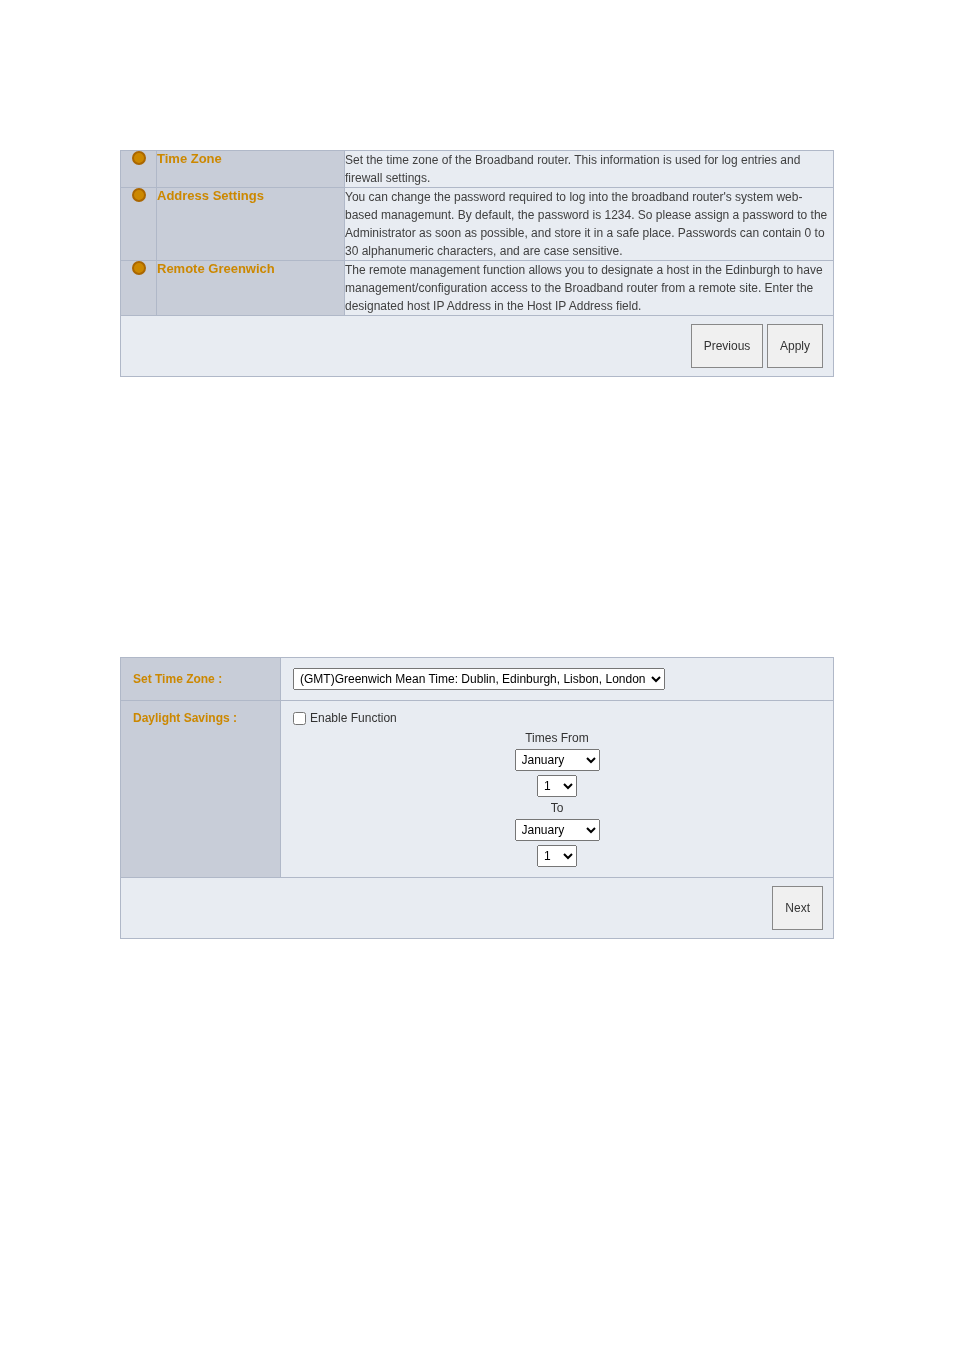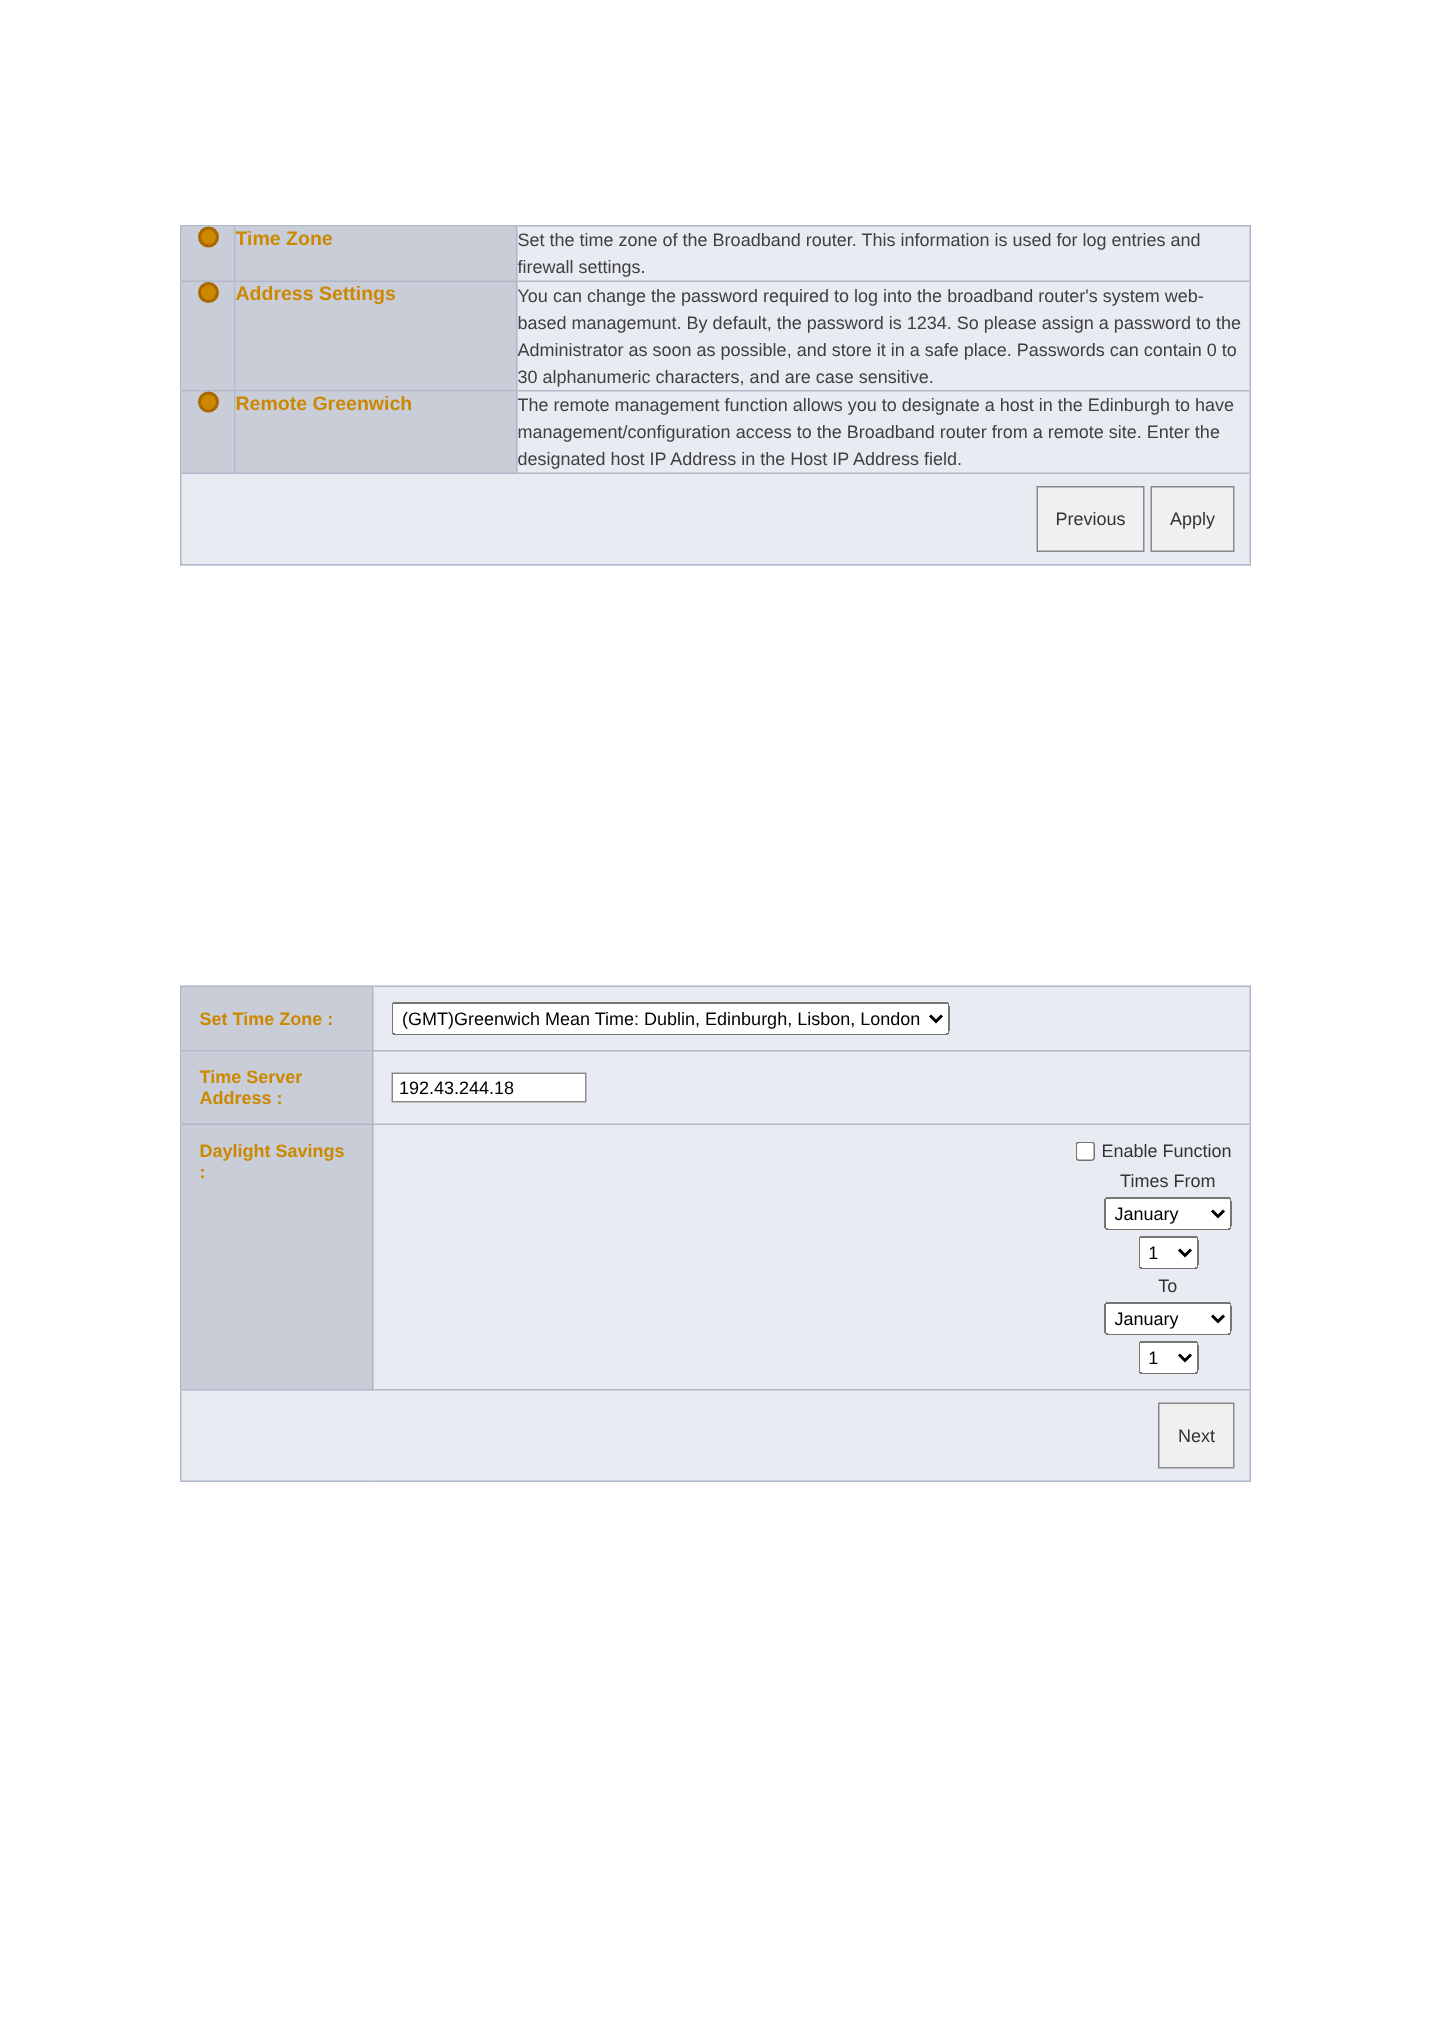--- a/index.html
+++ b/index.html
@@ -103,21 +103,21 @@
       margin-top: 280px;
       background: #e8ecf2;
     }
 
     .form-section td {
       padding: 10px 12px;
       vertical-align: middle;
     }
 
     .form-label-cell {
-      width: 128px;
+      width: 160px;
       background: #c8cdd8;
       font-weight: bold;
       color: #cc8800;
       font-size: 12px;
       border-right: 1px solid #b0b8c8;
       border-bottom: 1px solid #b0b8c8;
     }
 
     .form-input-cell {
       background: #e8ecf2;
@@ -144,21 +144,20 @@
     }
 
     .daylight-row td {
       vertical-align: top;
     }
 
     .daylight-inner {
       display: flex;
       flex-direction: column;
       gap: 6px;
-      align-items: flex-end;
     }
 
     .times-from-row {
       display: flex;
       align-items: center;
       gap: 4px;
       font-size: 12px;
       flex-direction: column;
     }
   </style>
@@ -211,26 +210,20 @@
     <tbody>
 
       <tr>
         <td class="form-label-cell">Set Time Zone :</td>
         <td class="form-input-cell">
           <select id="tz-select">
           <option>(GMT)Greenwich Mean Time: Dublin, Edinburgh, Lisbon, London</option><option>(GMT-05:00) Eastern Time</option><option>(GMT-06:00) Central Time</option><option>(GMT-07:00) Mountain Time</option><option>(GMT-08:00) Pacific Time</option></select>
         </td>
       </tr>
 
-      <tr>
-        <td class="form-label-cell">Time Server Address :</td>
-        <td class="form-input-cell">
-          <input type="text" id="ts-input" value="192.43.244.18" style="">
-        </td>
-      </tr>
 
       <tr class="daylight-row">
         <td class="form-label-cell">Daylight Savings :</td>
         <td class="form-input-cell">
           <div class="daylight-inner">
             <label style="font-size:12px; display:flex; align-items:center; gap:4px;">
               <input type="checkbox" style="">
               <span>Enable Function</span>
             </label>
             <div class="times-from-row">

